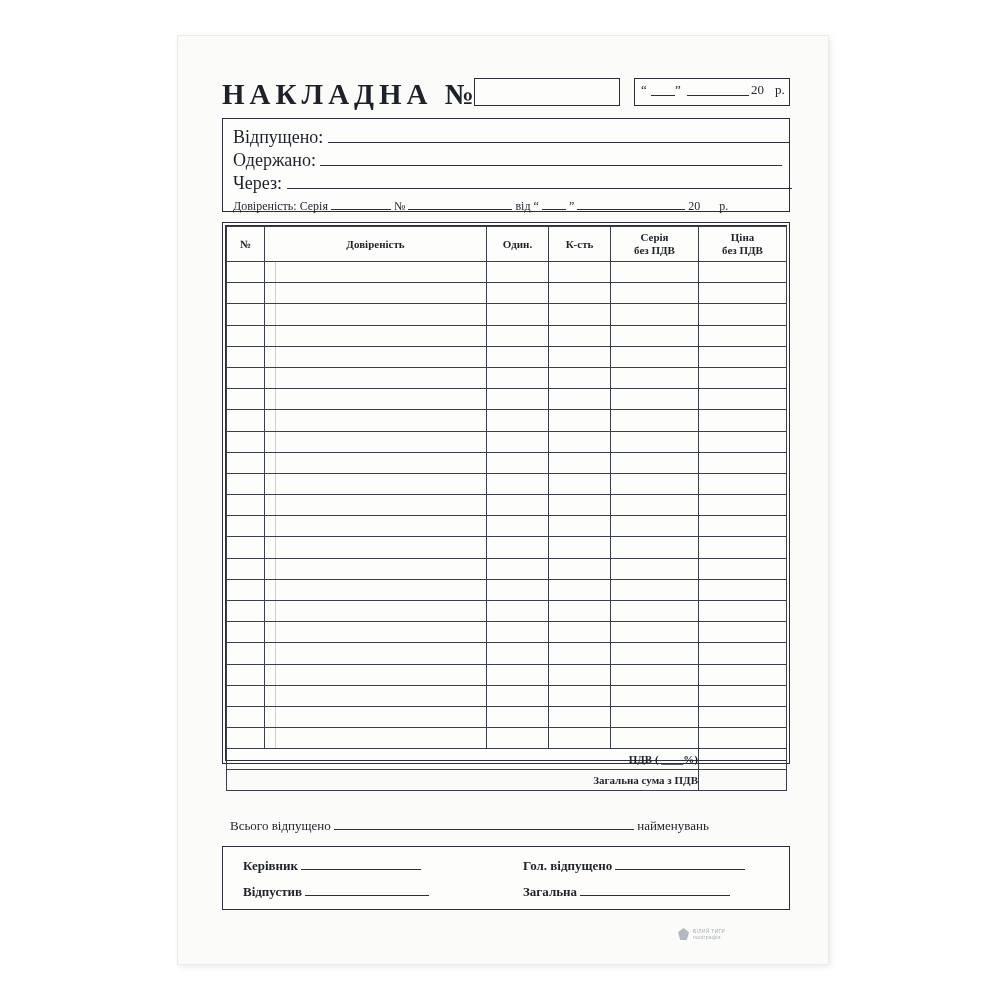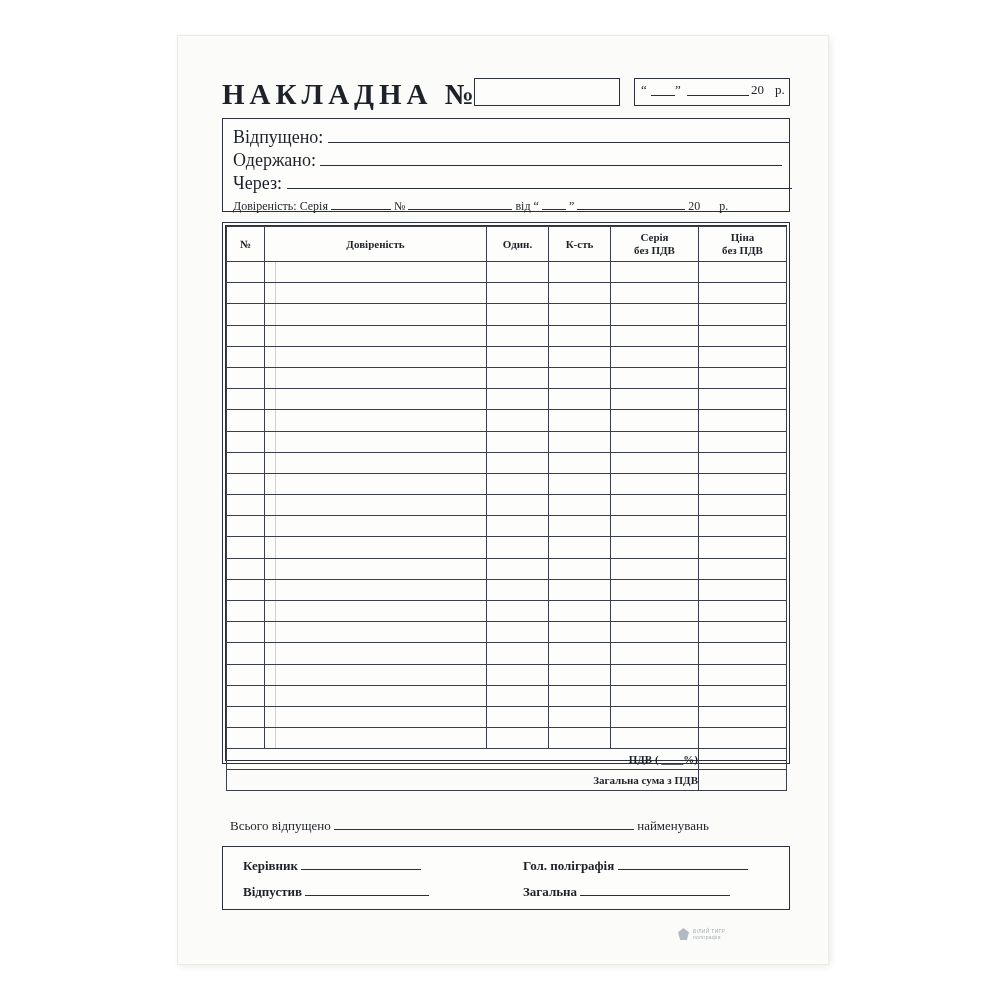--- a/index.html
+++ b/index.html
@@ -503,21 +503,21 @@
         </div>
       </div>
 
       <div class="signs">
         <div class="row r1">
           <span class="c-left">
             <span class="bold">Керівник</span>
             <span class="fill" style="width:120px"></span>
           </span>
           <span class="c-right">
-            <span class="bold">Гол. поліграфія</span>
+            <span class="bold">Гол. відпущено</span>
             <span class="fill" style="width:130px"></span>
           </span>
         </div>
         <div class="row r2">
           <span class="c-left">
             <span class="bold">Відпустив</span>
             <span class="fill" style="width:124px"></span>
           </span>
           <span class="c-right">
             <span class="bold">Загальна</span>

